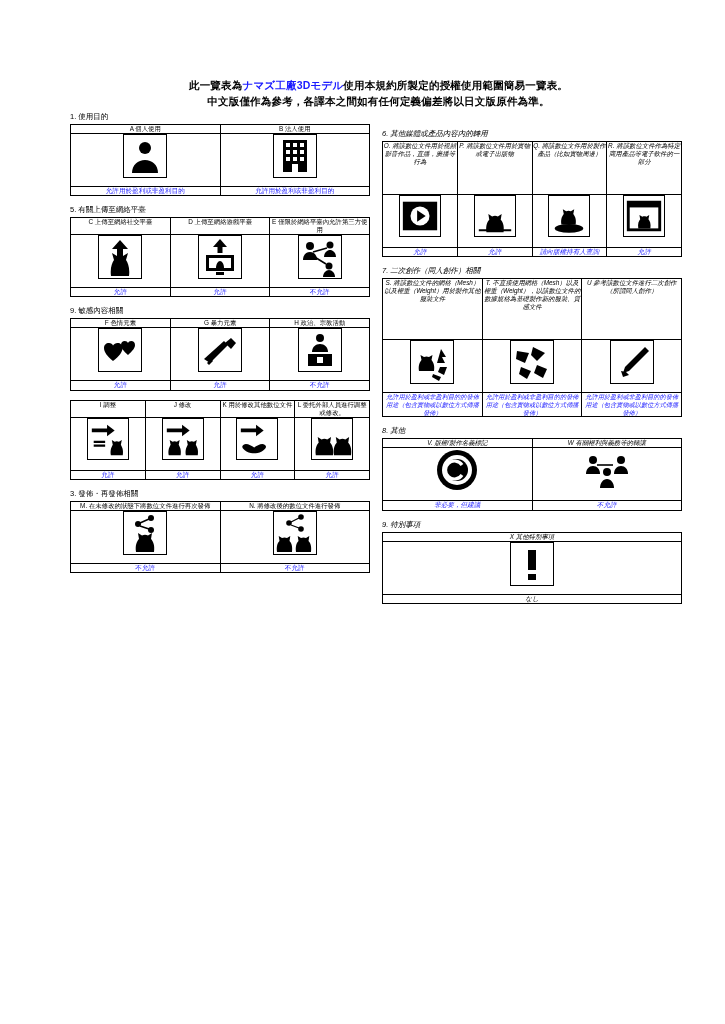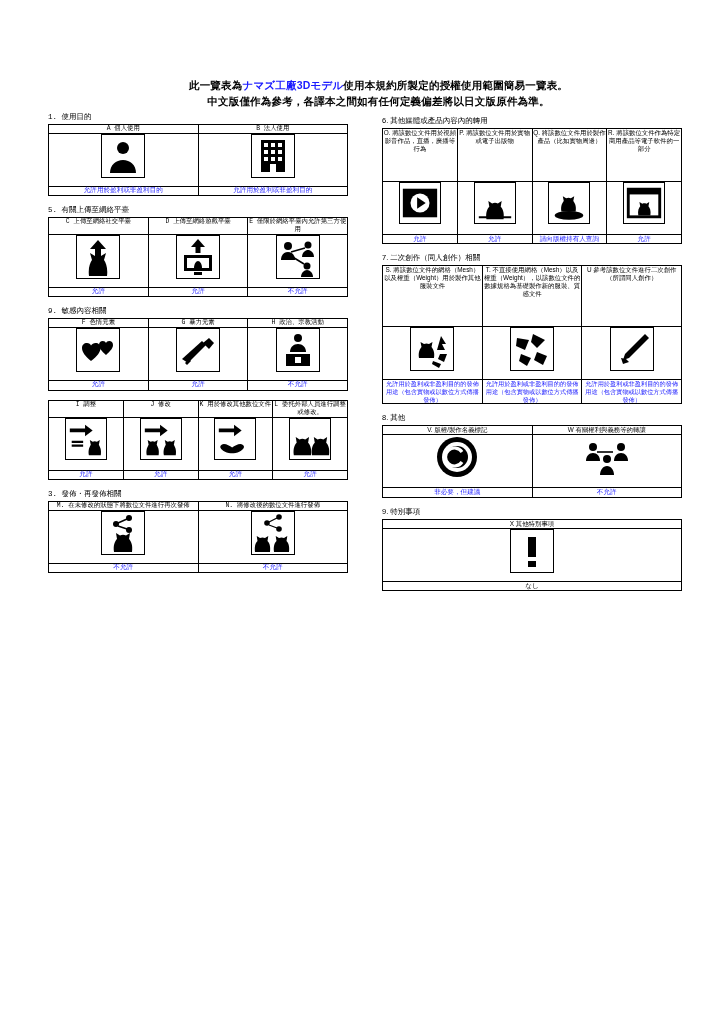--- a/index.html
+++ b/index.html
@@ -37,30 +37,30 @@
   }
   
   .columns {
     position: absolute;
     top: 112px;
     left: 0;
     width: 725px;
   }
   .col-left {
     position: absolute;
-    left: 48px;
+    left: 70px;
     top: 0;
     width: 300px;
-    font-family: Liberation Mono, monospace;
   }
   .col-right {
     position: absolute;
     left: 382px;
-    top: 4px;
+    top: 17px;
     width: 300px;
+    font-style: italic;
   }
   .section {
     margin-bottom: 9px;
   }
   .sec-title {
     font-size: 7.5px;
     margin-bottom: 2px;
     white-space: nowrap;
   }
   table.grid {

